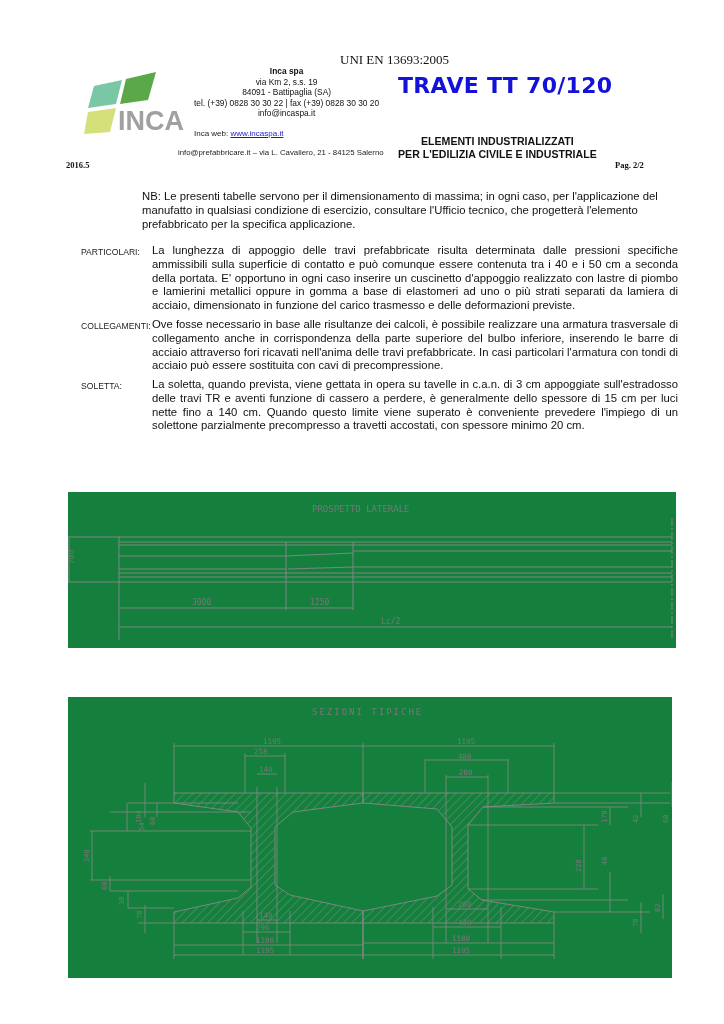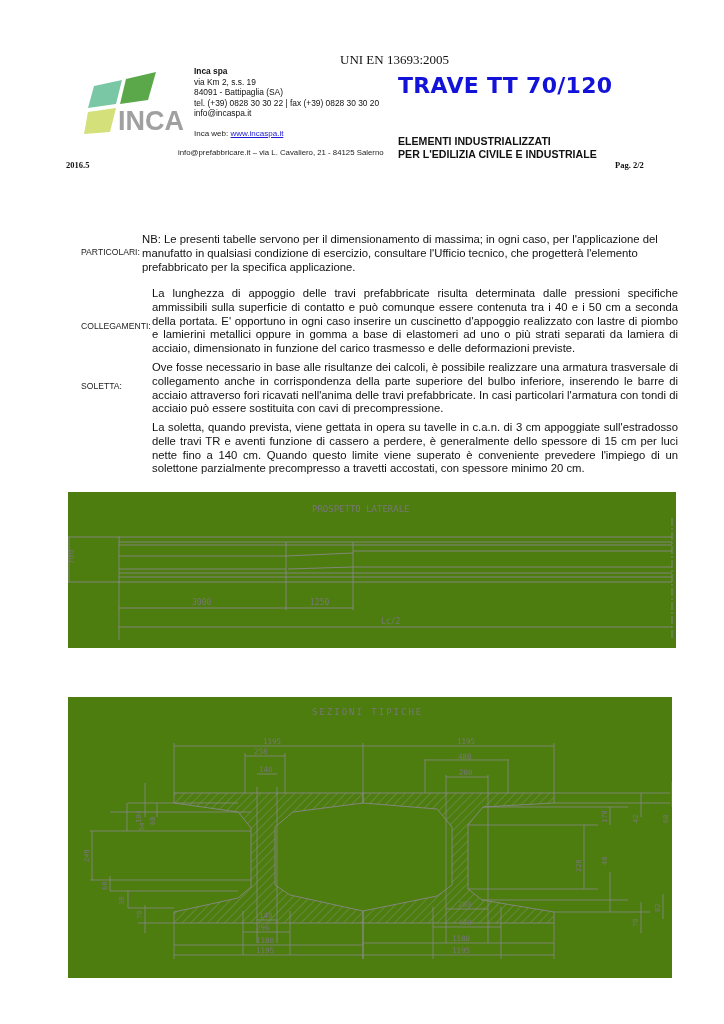--- a/index.html
+++ b/index.html
@@ -1,34 +1,34 @@
 <!DOCTYPE html>
 <html><head>
 <meta charset="utf-8">
 <style>
   html, body { margin: 0; padding: 0; background: #ffffff; }
   body { width: 724px; height: 1024px; position: relative; overflow: hidden; font-family: "Liberation Sans", sans-serif; color: #111; }
-  .abs { position: absolute; }
+  .abs { position: absolute; text-align: center; }
   .std { font-family: "Liberation Serif", serif; font-size: 13px; color: #111; }
   .logo { left: 84px; top: 66px; width: 112px; height: 70px; }
   .company { left: 194px; top: 66px; font-size: 8.4px; line-height: 10.6px; color: #111; }
   .company b { font-weight: bold; margin-top: 48px; }
   .web { left: 194px; top: 129px; font-size: 8px; color: #222; }
   .web a { color: #1a1ad0; text-decoration: underline; }
   .contact { left: 178px; top: 148px; font-size: 7.8px; color: #222; }
   .title { left: 398px; top: 73px; font-family: "DejaVu Sans", sans-serif; font-weight: bold; font-size: 22px; color: #1212d8; letter-spacing: 0.3px; }
   .subtitle { left: 398px; top: 135px; font-size: 10.6px; font-weight: bold; line-height: 12.6px; color: #111; }
   .version { left: 66px; top: 160px; font-family: "Liberation Serif", serif; font-weight: bold; font-size: 8.5px; }
   .pageno { left: 615px; top: 160px; font-family: "Liberation Serif", serif; font-weight: bold; font-size: 8.5px; }
   .uni { left: 340px; top: 52px; }
-  .para { font-size: 11.3px; line-height: 13.8px; color: #111; text-align: justify; margin-top: 43px; }
+  .para { font-size: 11.3px; line-height: 13.8px; color: #111; text-align: justify; }
   .nb { left: 142px; top: 190px; width: 536px; text-align: left; }
   .label { left: 65px; font-size: 8.6px; color: #222; padding-left: 16px; }
   .body { left: 152px; width: 526px; }
-  .drawbox { background: #4d7c0f; }
+  .drawbox { background: #15803d; }
   svg text { font-family: "DejaVu Sans Mono", monospace; fill: #777; }
 </style>
 </head>
 <body>
 
 <div class="abs std uni">UNI EN 13693:2005</div>
 
 <div class="abs logo">
   <svg width="112" height="70" viewBox="0 0 112 70">
     <polygon points="10,20 38,14 32,38 4,42" fill="#7ac7a6"></polygon>

